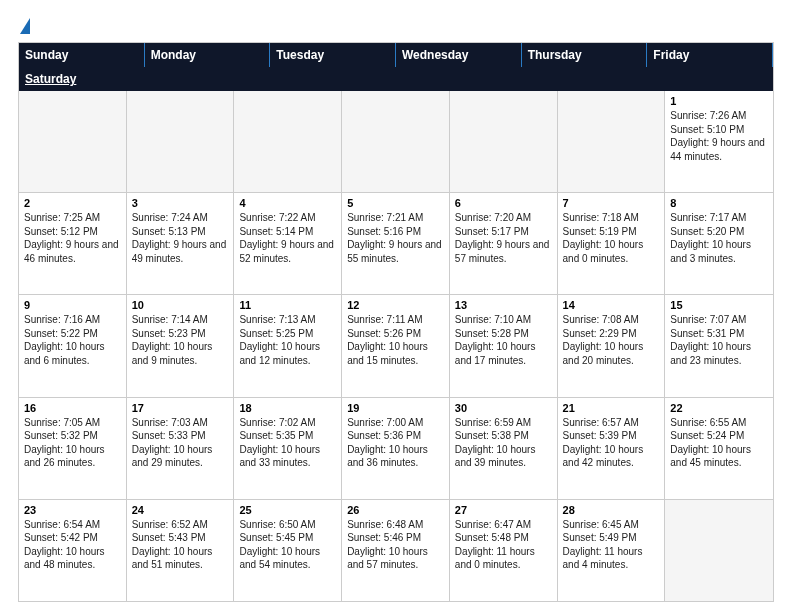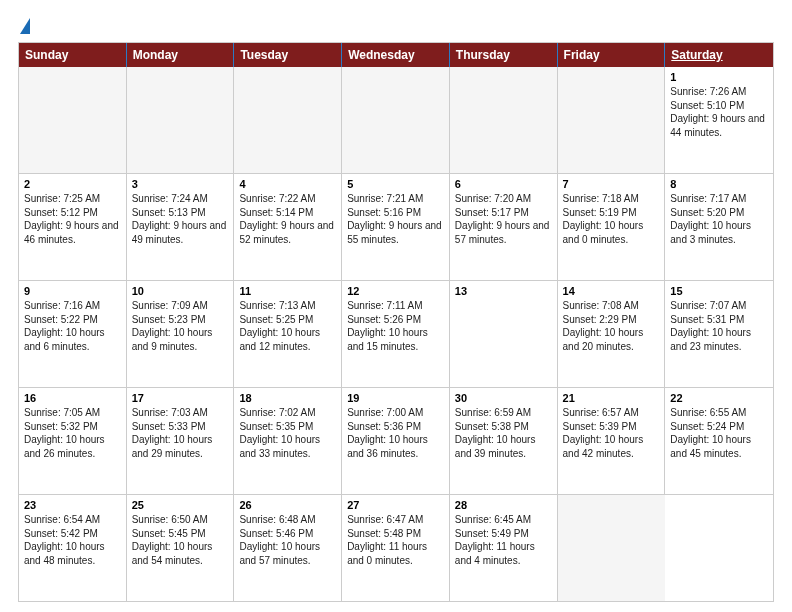--- a/index.html
+++ b/index.html
@@ -63,22 +63,22 @@
       color: #444;
     }
     .calendar {
       flex: 1;
       display: flex;
       flex-direction: column;
       border: 1px solid #ccc;
     }
     .cal-header {
       display: grid;
-      grid-template-columns: repeat(7, 1fr);
-      background: #7f1d1d;
+      grid-template-columns: repeat(6, 1fr);
+      background: #0f172a;
     }
     .cal-header-cell {
       color: white;
       font-weight: bold;
       font-size: 12px;
       padding: 5px 6px;
       border-right: 1px solid #2a7bc5;
     }
     .cal-header-cell:last-child { border-right: none; text-decoration: underline; }
     .cal-body {
@@ -204,38 +204,41 @@
         </div>
         <div class="cal-row">
           <div class="cal-cell">
             <span class="day-num">9</span>
             <div class="day-info">Sunrise: 7:16 AM
 Sunset: 5:22 PM
 Daylight: 10 hours and 6 minutes.</div>
           </div>
           <div class="cal-cell">
             <span class="day-num">10</span>
-            <div class="day-info">Sunrise: 7:09 AM
+            <div class="day-info">Sunrise: 7:14 AM
 Sunset: 5:23 PM
 Daylight: 10 hours and 9 minutes.</div>
           </div>
           <div class="cal-cell">
             <span class="day-num">11</span>
             <div class="day-info">Sunrise: 7:13 AM
 Sunset: 5:25 PM
 Daylight: 10 hours and 12 minutes.</div>
           </div>
           <div class="cal-cell">
             <span class="day-num">12</span>
             <div class="day-info">Sunrise: 7:11 AM
 Sunset: 5:26 PM
 Daylight: 10 hours and 15 minutes.</div>
           </div>
           <div class="cal-cell">
             <span class="day-num">13</span>
+            <div class="day-info">Sunrise: 7:10 AM
+Sunset: 5:28 PM
+Daylight: 10 hours and 17 minutes.</div>
           </div>
           <div class="cal-cell">
             <span class="day-num">14</span>
             <div class="day-info">Sunrise: 7:08 AM
 Sunset: 2:29 PM
 Daylight: 10 hours and 20 minutes.</div>
           </div>
           <div class="cal-cell">
             <span class="day-num">15</span>
             <div class="day-info">Sunrise: 7:07 AM
@@ -286,20 +289,26 @@
 Sunset: 5:24 PM
 Daylight: 10 hours and 45 minutes.</div>
           </div>
         </div>
         <div class="cal-row">
           <div class="cal-cell">
             <span class="day-num">23</span>
             <div class="day-info">Sunrise: 6:54 AM
 Sunset: 5:42 PM
 Daylight: 10 hours and 48 minutes.</div>
+          </div>
+          <div class="cal-cell">
+            <span class="day-num">24</span>
+            <div class="day-info">Sunrise: 6:52 AM
+Sunset: 5:43 PM
+Daylight: 10 hours and 51 minutes.</div>
           </div>
           <div class="cal-cell">
             <span class="day-num">25</span>
             <div class="day-info">Sunrise: 6:50 AM
 Sunset: 5:45 PM
 Daylight: 10 hours and 54 minutes.</div>
           </div>
           <div class="cal-cell">
             <span class="day-num">26</span>
             <div class="day-info">Sunrise: 6:48 AM

